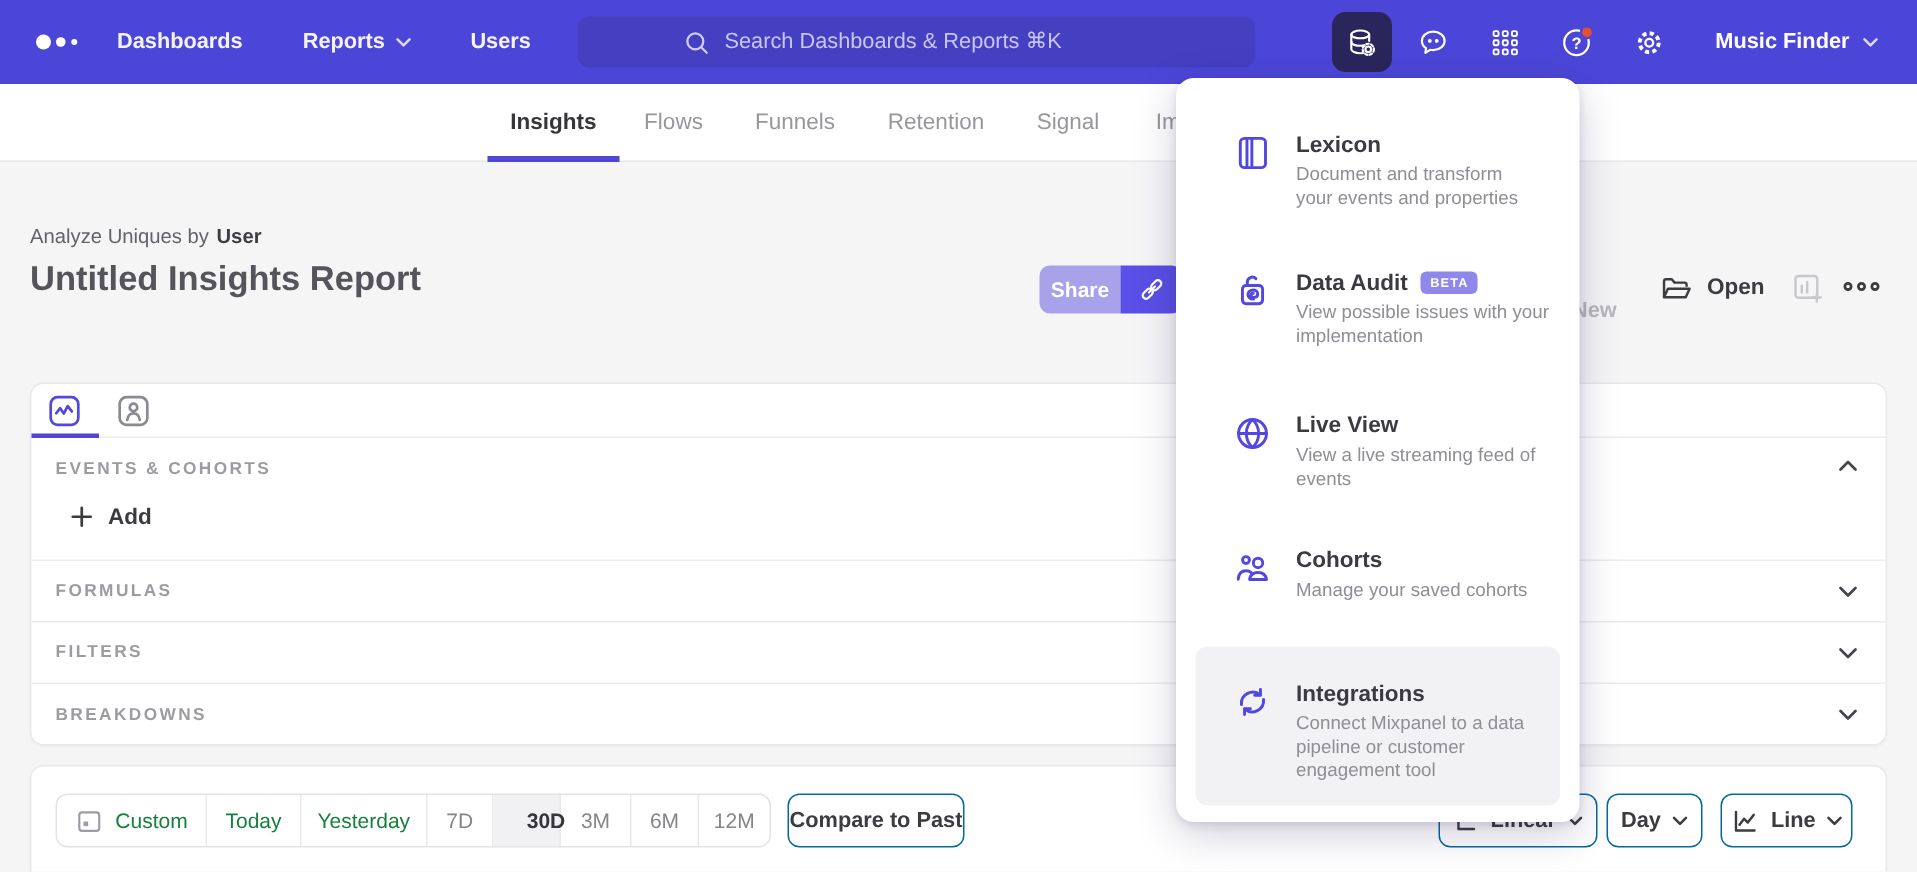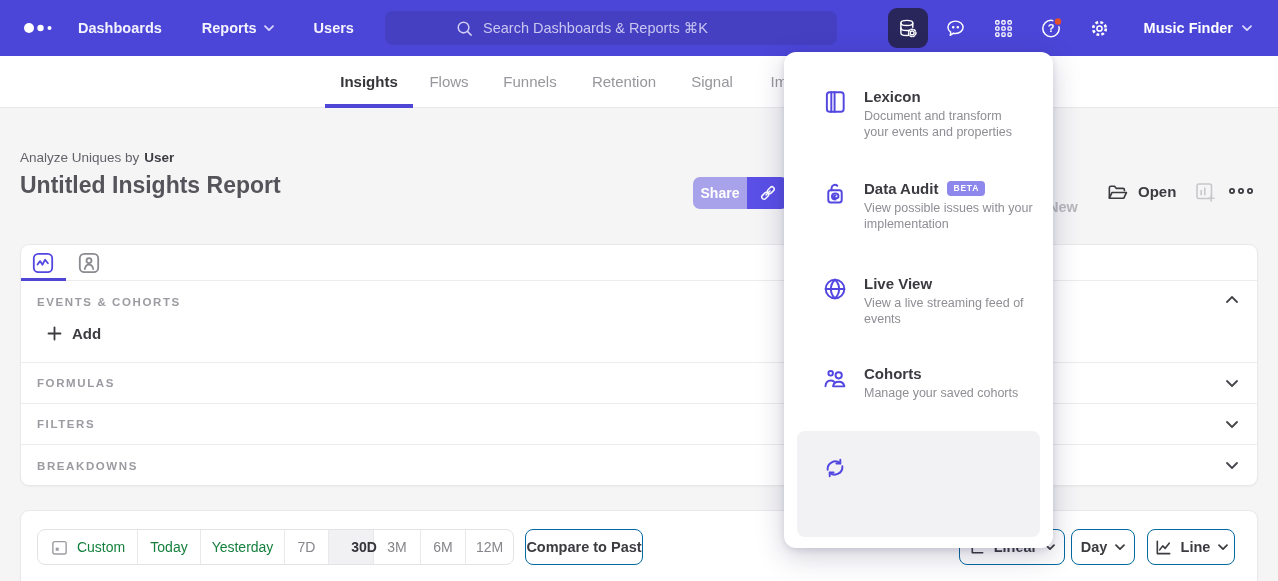--- a/index.html
+++ b/index.html
@@ -37,21 +37,21 @@
   .share-btn{width:54px;background:#a7a2e9;color:#fff;font-size:14px;font-weight:600;border:none;border-radius:7px 0 0 7px;cursor:pointer;display:flex;align-items:center;justify-content:center;font-family:inherit;}
   .link-btn{width:41px;background:#5a4fe6;border:none;border-radius:0 7px 7px 0;cursor:pointer;display:flex;align-items:center;justify-content:center;}
   .hdr-action{position:absolute;display:flex;align-items:center;gap:9px;cursor:pointer;z-index:4;}
   .new-btn{left:1048px;top:184px;font-size:14.5px;font-weight:600;color:#b7b7bc;margin-top:15px;}
   .open-btn{left:1106px;top:181px;font-size:15px;font-weight:600;color:#3b3b40;}
   .addchart-btn{left:1194px;top:181px;}
   .kebab-btn{left:1228px;top:187px;}
 
   
   .card{position:absolute;background:#fff;border:1px solid #e9e9eb;border-radius:9px;box-shadow:0 1px 2px rgba(20,20,40,.04);}
-  .builder-card{left:20px;right:20px;top:244px;height:242px;}
+  .builder-card{left:20px;right:20px;top:255px;height:242px;}
   .builder-tabs{height:36px;border-bottom:1px solid #ececee;position:relative;display:flex;align-items:center;gap:22px;padding-left:10px;}
   .vtab{width:24px;height:24px;cursor:pointer;}
   .vtab-underline{position:absolute;left:0;bottom:-1px;width:45px;height:3px;background:#4f46d6;}
   .sec-label{font-size:11.5px;letter-spacing:1.6px;font-weight:700;color:#9b9ba1;}
   .events-sec{height:82px;border-bottom:1px solid #ececee;position:relative;}
   .events-sec .sec-label{position:absolute;left:16px;top:15px;}
   .sec-chevron{position:absolute;right:18px;cursor:pointer;}
   .add-btn{position:absolute;left:26px;top:44px;display:flex;align-items:center;gap:10px;font-size:15px;font-weight:600;color:#3b3b40;cursor:pointer;}
   .flat-sec{height:41px;border-bottom:1px solid #ececee;display:flex;align-items:center;justify-content:space-between;padding:0 18px 0 16px;cursor:pointer;}
   .flat-sec:last-child{border-bottom:none;}
@@ -408,15 +408,25 @@
   </div>
 
   <div class="hl-block">
     <div class="menu-item">
       <svg class="mi-icon" viewBox="0 0 24 24" fill="none" stroke="currentColor" stroke-width="1.8" stroke-linecap="round" stroke-linejoin="round">
         <path d="M5.2 13.6a7 7 0 0 1 11.6-5.9"></path>
         <polyline points="16.9,4.3 16.9,7.9 13.3,7.9"></polyline>
         <path d="M18.8 10.4a7 7 0 0 1-11.6 5.9"></path>
         <polyline points="7.1,19.7 7.1,16.1 10.7,16.1"></polyline>
       </svg>
+      <div>
+        <div class="mi-title">
+            <span>Integrations</span>
+          </div>
+        <div class="mi-desc">
+          <span>Connect Mixpanel to a data</span>
+          <span>pipeline or customer</span>
+          <span>engagement tool</span>
+        </div>
+      </div>
     </div>
   </div>
 </div>
 
 </body></html>

